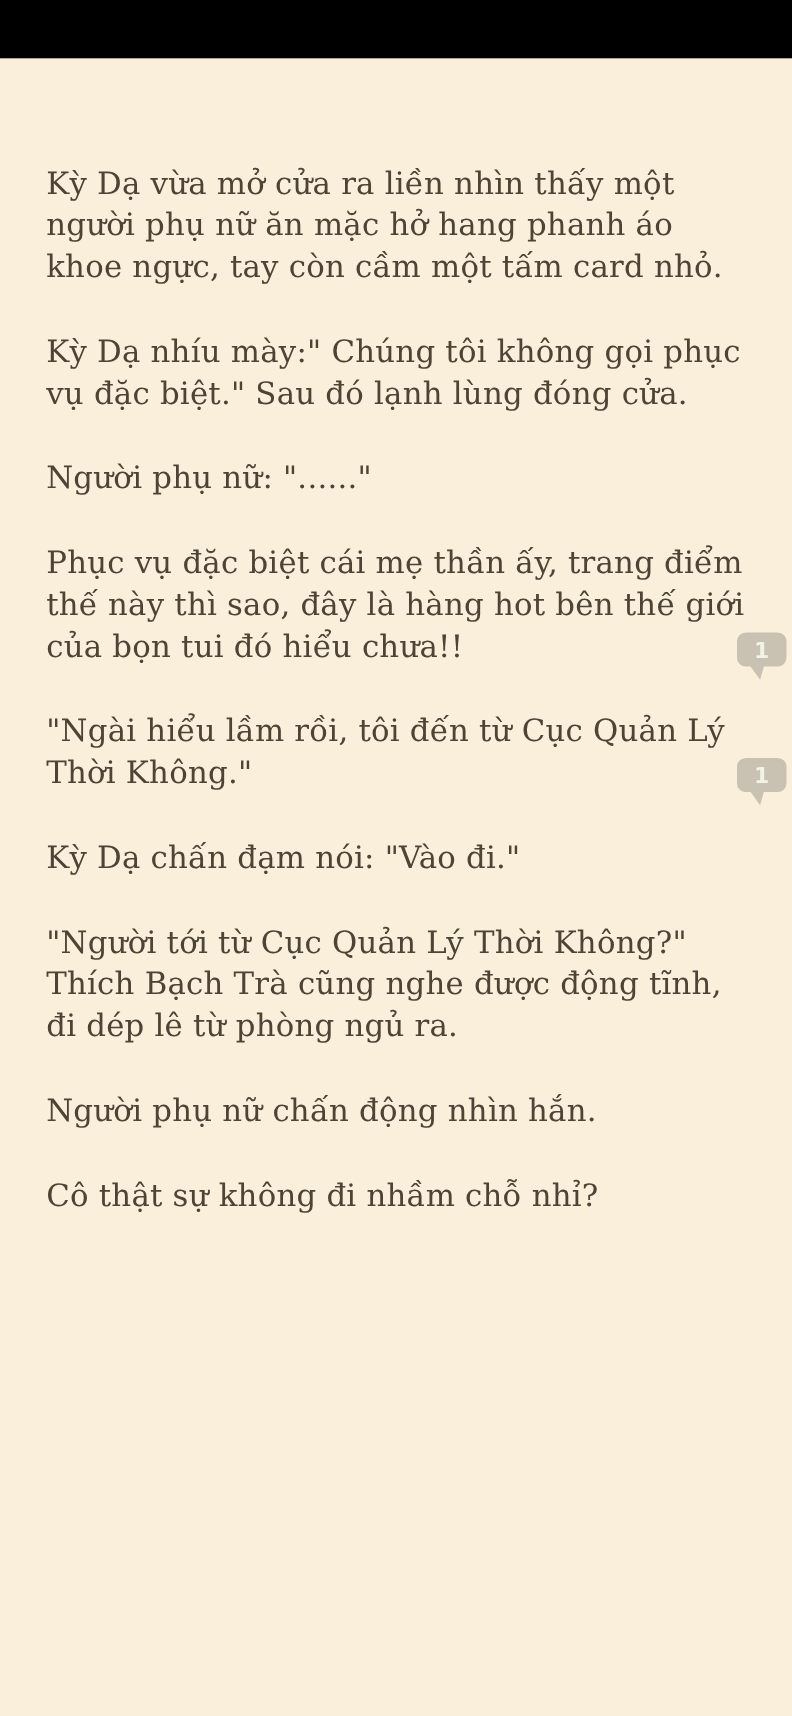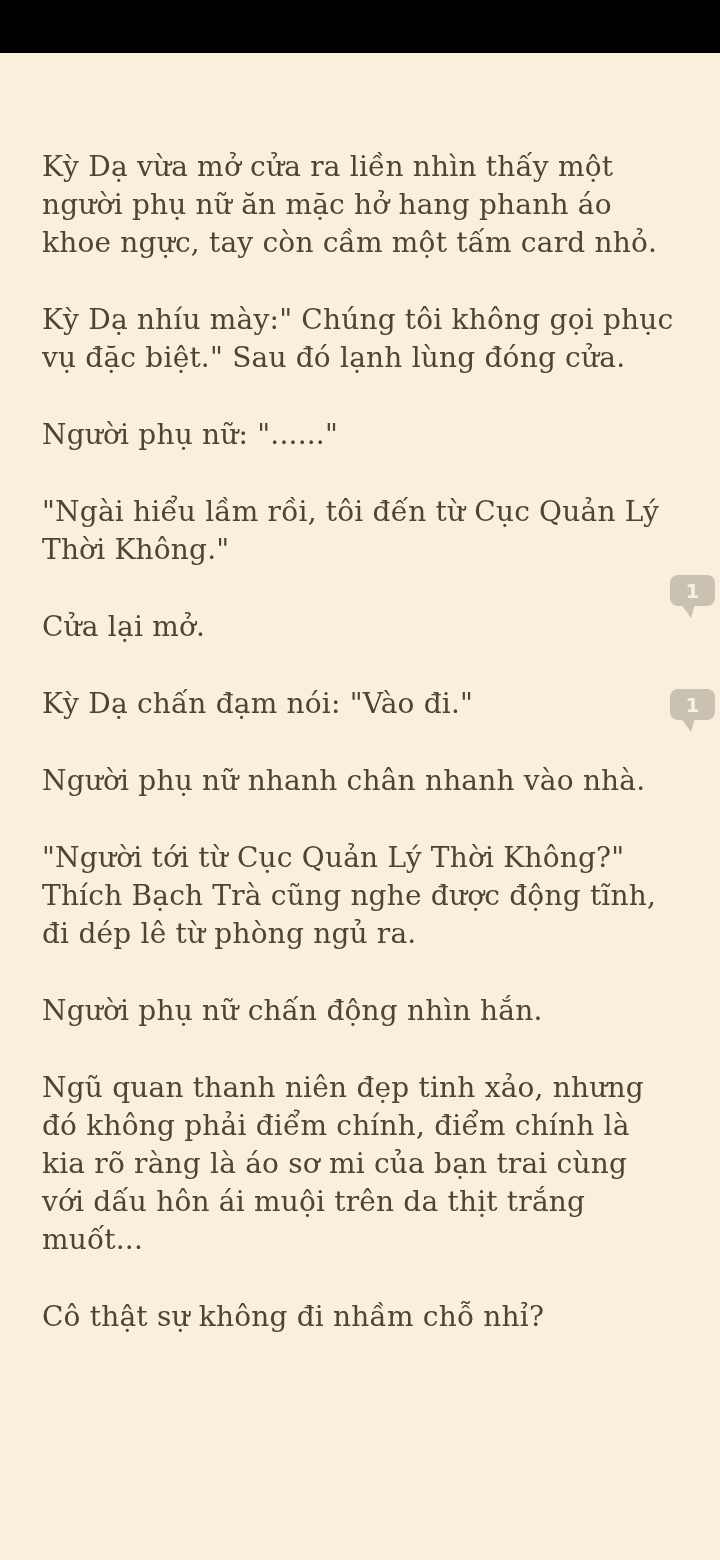--- a/index.html
+++ b/index.html
@@ -75,27 +75,25 @@
 <body>
 
 <div class="screen">
 
   <div class="top-bar"></div>
 
   <div class="reader">
     <p>Kỳ Dạ vừa mở cửa ra liền nhìn thấy một người phụ nữ ăn mặc hở hang phanh áo khoe ngực, tay còn cầm một tấm card nhỏ.</p>
     <p>Kỳ Dạ nhíu mày:" Chúng tôi không gọi phục vụ đặc biệt." Sau đó lạnh lùng đóng cửa.</p>
     <p>Người phụ nữ: "......"</p>
+    <p>Phục vụ đặc biệt cái mẹ thần ấy, trang điểm thế này thì sao, đây là hàng hot bên thế giới của bọn tui đó hiểu chưa!!</p>
     <p>"Ngài hiểu lầm rồi, tôi đến từ Cục Quản Lý Thời Không."</p>
-    <p>Cửa lại mở.</p>
     <p>Kỳ Dạ chấn đạm nói: "Vào đi."</p>
-    <p>Người phụ nữ nhanh chân nhanh vào nhà.</p>
     <p>"Người tới từ Cục Quản Lý Thời Không?" Thích Bạch Trà cũng nghe được động tĩnh, đi dép lê từ phòng ngủ ra.</p>
     <p>Người phụ nữ chấn động nhìn hắn.</p>
-    <p>Ngũ quan thanh niên đẹp tinh xảo, nhưng đó không phải điểm chính, điểm chính là kia rõ ràng là áo sơ mi của bạn trai cùng với dấu hôn ái muội trên da thịt trắng muốt...</p>
     <p>Cô thật sự không đi nhầm chỗ nhỉ?</p>
   </div>
 
   <div class="comment-badge badge-pos-1">
     <span class="count">1</span>
   </div>
 
   <div class="comment-badge badge-pos-2">
     <span class="count">1</span>
   </div>

